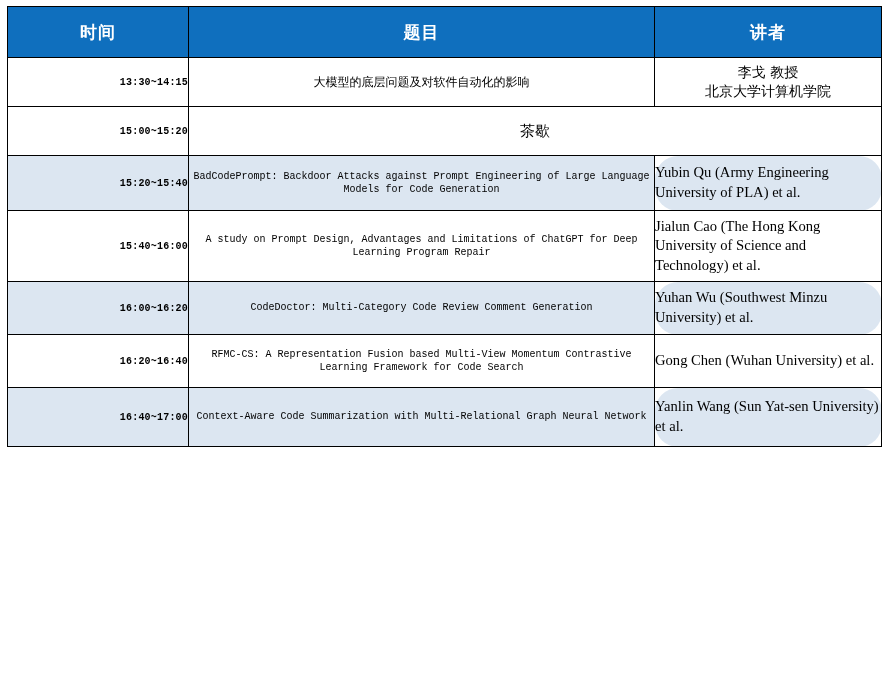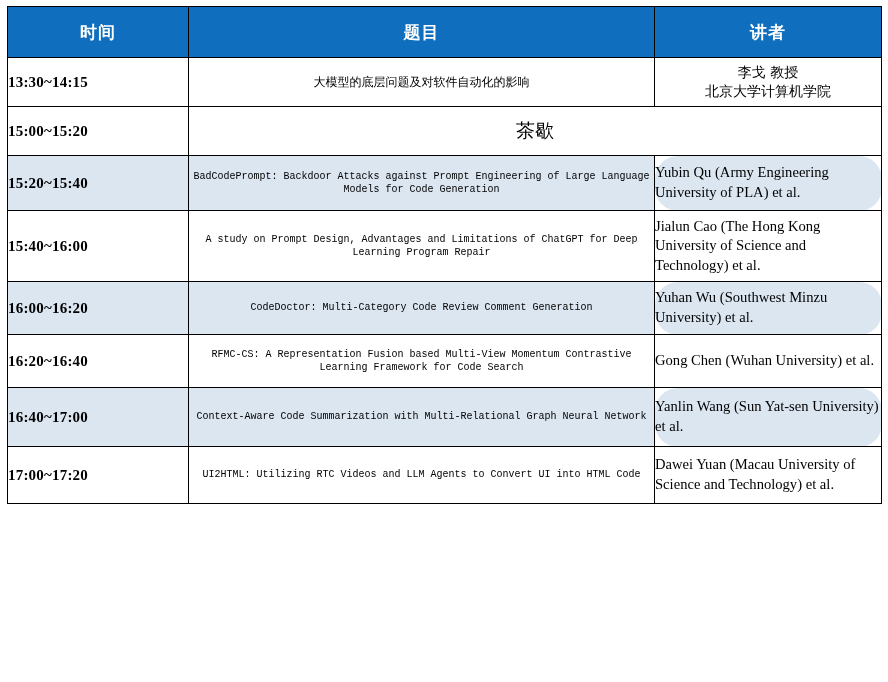--- a/index.html
+++ b/index.html
@@ -47,24 +47,24 @@
     height: 50px;
     text-align: center;
     font-family: "DejaVu Sans", "Liberation Sans", sans-serif;
     font-weight: bold;
     font-size: 17px;
     letter-spacing: 1px;
   }
 
   
   td.time-cell {
-    text-align: left;
+    text-align: right;
     font-weight: bold;
-    font-size: 15px;
-    font-family: Liberation Serif, serif;
+    font-size: 10px;
+    font-family: Liberation Mono, monospace;
     letter-spacing: 0.2px;
     white-space: nowrap;
   }
 
   td.title-cell {
     text-align: center;
     font-size: 10px;
     line-height: 1.34;
     padding: 5px 9px;
     font-family: Liberation Mono, monospace;
@@ -89,21 +89,21 @@
     text-align: center;
     vertical-align: middle;
   }
   td.title-cell.cjk {
     font-size: 12px;
   }
 
   td.break-cell {
     text-align: center;
     font-family: "DejaVu Sans", "Liberation Sans", sans-serif;
-    font-size: 19px;
+    font-size: 15px;
     vertical-align: middle;
   }
 
   
   tr.shaded td {
     background: #DCE6F1;
   }
   tr.plain td {
     background: #ffffff;
   }
@@ -166,20 +166,15 @@
         <tr class="plain r-h7">
           <td class="time-cell">16:20~16:40</td>
           <td class="title-cell">RFMC-CS: A Representation Fusion based Multi-View Momentum Contrastive Learning Framework for Code Search</td>
           <td class="speaker-cell">Gong Chen (Wuhan University) et al.</td>
         </tr>
         <tr class="shaded r-h8">
           <td class="time-cell">16:40~17:00</td>
           <td class="title-cell">Context-Aware Code Summarization with Multi-Relational Graph Neural Network</td>
           <td class="speaker-cell">Yanlin Wang (Sun Yat-sen University) et al.</td>
         </tr>
-        <tr class="plain r-h9">
-          <td class="time-cell">17:00~17:20</td>
-          <td class="title-cell">UI2HTML: Utilizing RTC Videos and LLM Agents to Convert UI into HTML Code</td>
-          <td class="speaker-cell">Dawei Yuan (Macau University of Science and Technology) et al.</td>
-        </tr>
       </tbody>
   </table>
 </div>
 
 </body></html>

